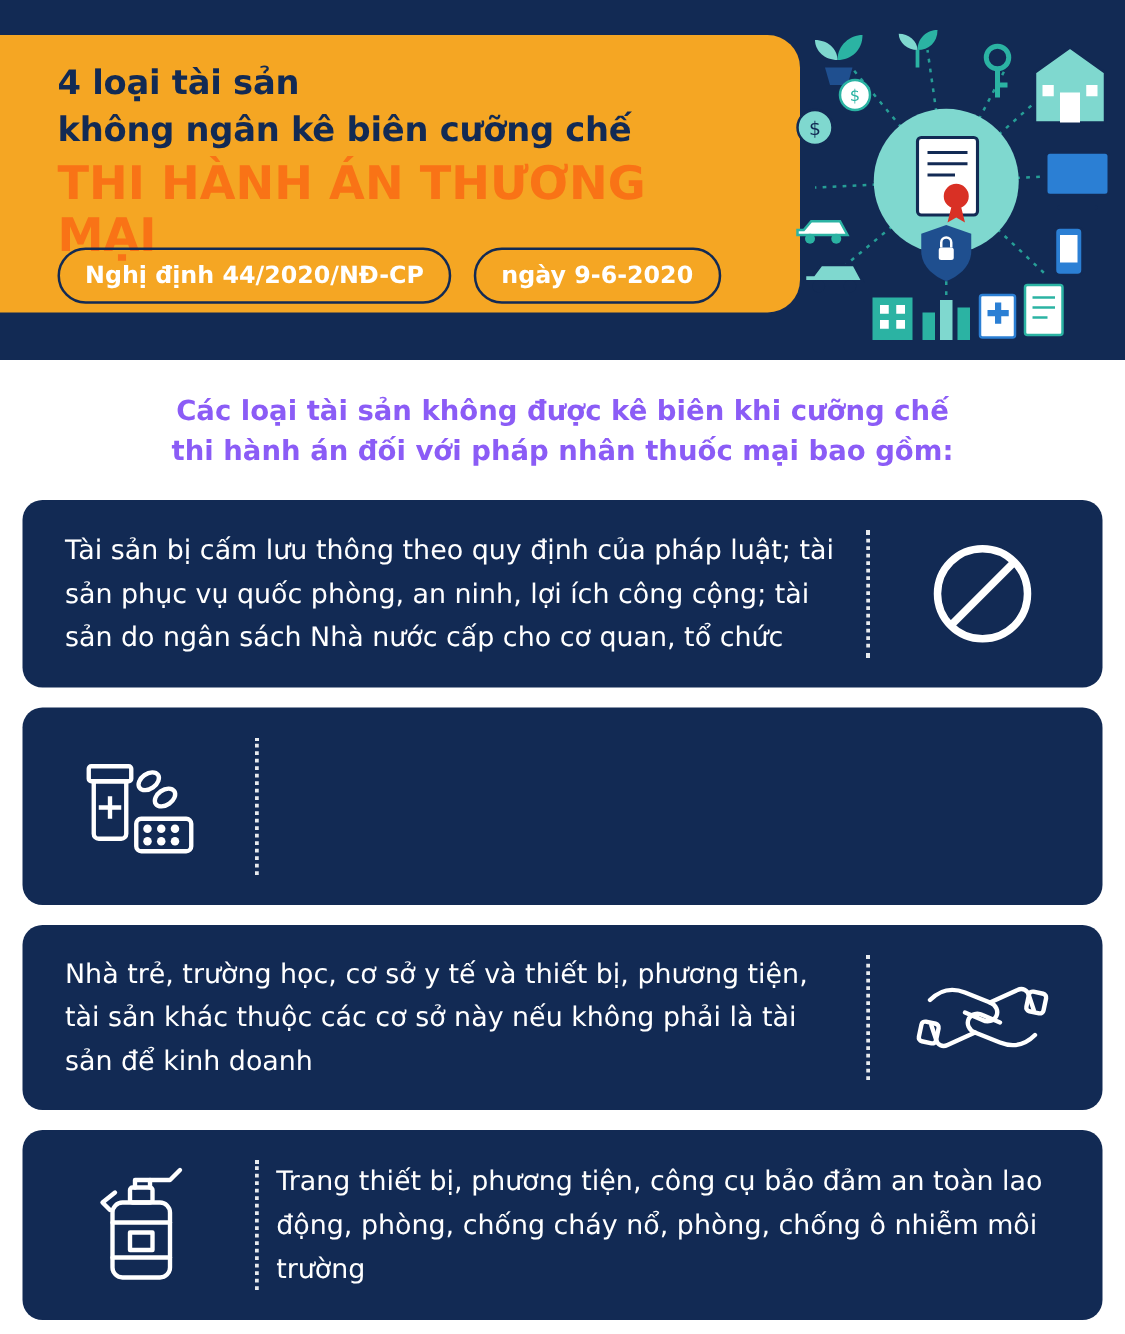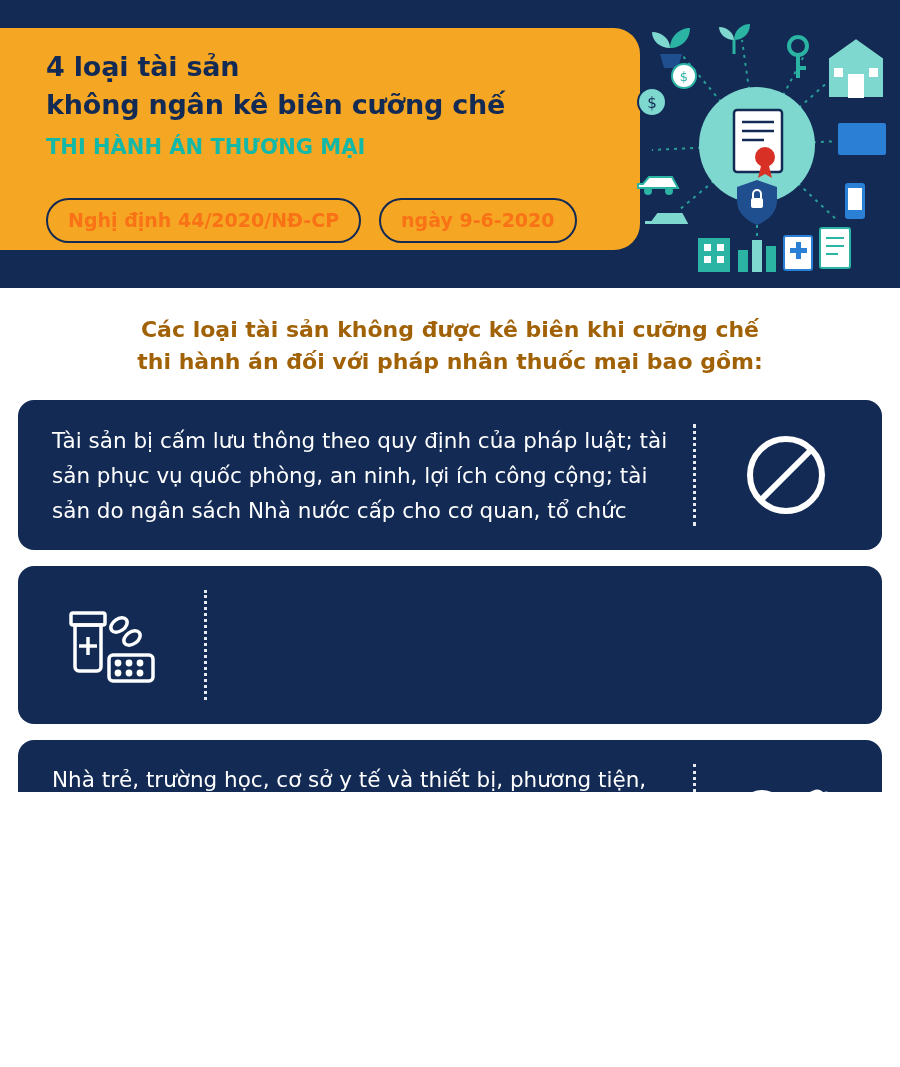--- a/index.html
+++ b/index.html
@@ -5,21 +5,21 @@
   * { box-sizing: border-box; margin: 0; padding: 0; }
   html, body {
     width: 900px;
     height: 1067px;
     background: #ffffff;
     font-family: "DejaVu Sans", "Liberation Sans", sans-serif;
   }
   .page {
     position: relative;
     width: 900px;
-    height: 792px;
+    height: 1067px;
     background: #ffffff;
     overflow: hidden;
   }
 
   
   .header {
     position: relative;
     width: 900px;
     height: 288px;
     background: #122a54;
@@ -41,60 +41,60 @@
     width: 560px;
   }
   .h-line1, .h-line2 {
     color: #122a54;
     font-size: 27px;
     font-weight: bold;
     line-height: 38px;
     letter-spacing: -0.2px;
   }
   .h-line3 {
-    color: #14b8a6;
-    font-size: 21px;
+    color: #f97316;
+    font-size: 37px;
     font-weight: bold;
     line-height: 42px;
     margin-top: 2px;
     letter-spacing: 0px;
   }
   .pills {
     position: absolute;
     left: 46px;
     top: 198px;
     display: flex;
     gap: 18px;
   }
   .pill {
     border: 2.5px solid #122a54;
     border-radius: 24px;
     padding: 9px 20px 10px 20px;
     background: transparent;
-    color: #f97316;
+    color: #ffffff;
     font-size: 19px;
     font-weight: bold;
     white-space: nowrap;
   }
 
   
   .art {
     position: absolute;
     right: 8px;
     top: 10px;
     width: 270px;
     height: 270px;
   }
 
   
   .intro {
     margin: 26px auto 0 auto;
     width: 820px;
     text-align: center;
-    color: #a16207;
+    color: #8b5cf6;
     font-size: 22px;
     font-weight: bold;
     line-height: 32px;
   }
 
   
   .cards {
     margin-top: 22px;
     padding: 0 18px;
   }
@@ -337,16 +337,17 @@
             <path d="M44 22 v-6 h12 v6"></path>
             <path d="M56 16 h16 l8 -8"></path>
             <path d="M28 26 l-10 8 l6 6"></path>
             <line x1="26" y1="50" x2="72" y2="50"></line>
             <line x1="26" y1="78" x2="72" y2="78"></line>
             <path d="M40 58 h18 v14 h-18z"></path>
           </g>
         </svg>
       </div>
       <div class="divider"></div>
+      <div class="txt">Trang thiết bị, phương tiện, công cụ bảo đảm an toàn lao động, phòng, chống cháy nổ, phòng, chống ô nhiễm môi trường</div>
     </div>
 
   </div>
 </div>
 
 </body></html>

